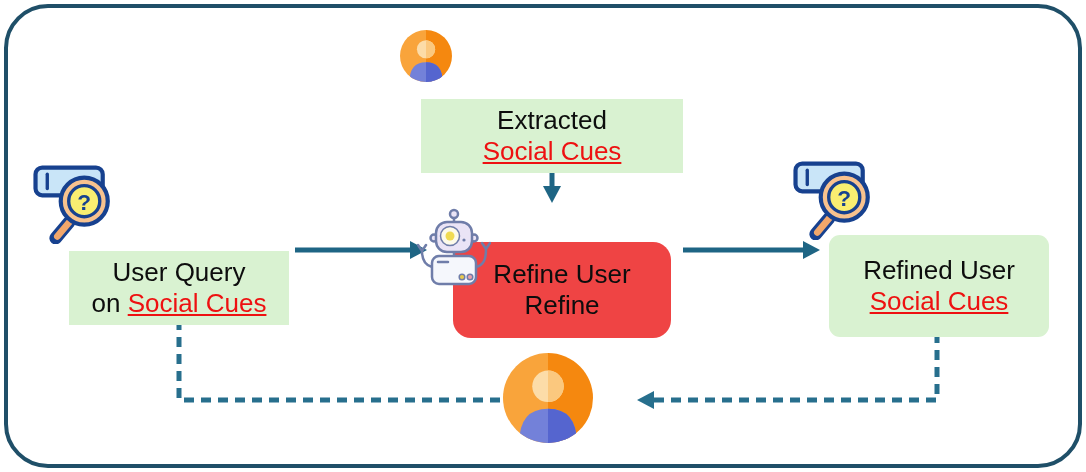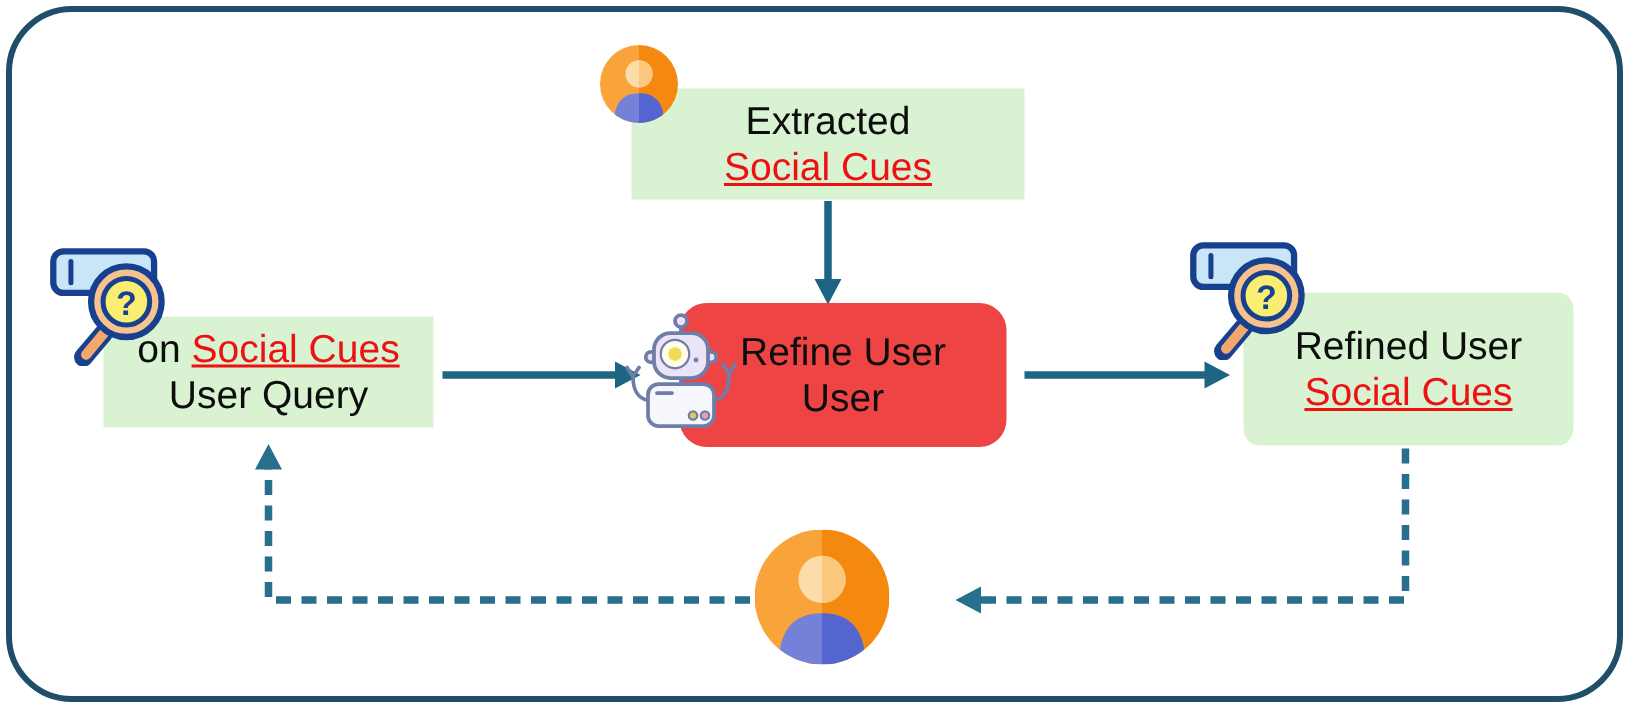--- a/index.html
+++ b/index.html
@@ -8,20 +8,21 @@
     font-family:"Liberation Sans", sans-serif;overflow:hidden;
   }
   .outer-border{
     position:absolute;inset:4px;border:4px solid #1F4F68;border-radius:44px;
   }
   .arrows{position:absolute;left:0;top:0;width:1086px;height:472px;}
   .box{
     position:absolute;display:flex;flex-direction:column;align-items:center;
     justify-content:center;text-align:center;font-size:26px;line-height:31px;
     color:#0d0d0d;
+    margin-top:40px;
   }
   .green{background:#D9F2D1;}
   .blue-box{background:#ef4444;border-radius:18px;}
   .red{color:#EE1111;text-decoration:underline;}
   .icon{position:absolute;}
   #box-extracted{left:421px;top:59px;width:262px;height:74px;}
   #box-user-query{left:69px;top:211px;width:220px;height:74px;}
   #box-refine{left:453px;top:202px;width:218px;height:96px;}
   #box-refined{left:829px;top:195px;width:220px;height:102px;border-radius:11px;}
   #avatar-top{left:400px;top:30px;width:52px;height:52px;}
@@ -65,27 +66,27 @@
       <polygon points="179,296 170,313 188,313" fill="#276F8D"></polygon>
     </g>
   </svg>
 
   <div class="box green" id="box-extracted">
     <div>Extracted</div>
     <div class="red">Social Cues</div>
   </div>
 
   <div class="box green" id="box-user-query">
+    <div>User Query</div>
     <div><span>on</span> <span class="red">Social Cues</span></div>
-    <div>User Query</div>
   </div>
 
   <div class="box blue-box" id="box-refine">
     <div>Refine User</div>
-    <div>User</div>
+    <div>Refine</div>
   </div>
 
   <div class="box green" id="box-refined">
     <div>Refined User</div>
     <div class="red">Social Cues</div>
   </div>
 
   <div class="icon" id="avatar-top">
     <svg viewBox="0 0 100 100">
       <defs>

